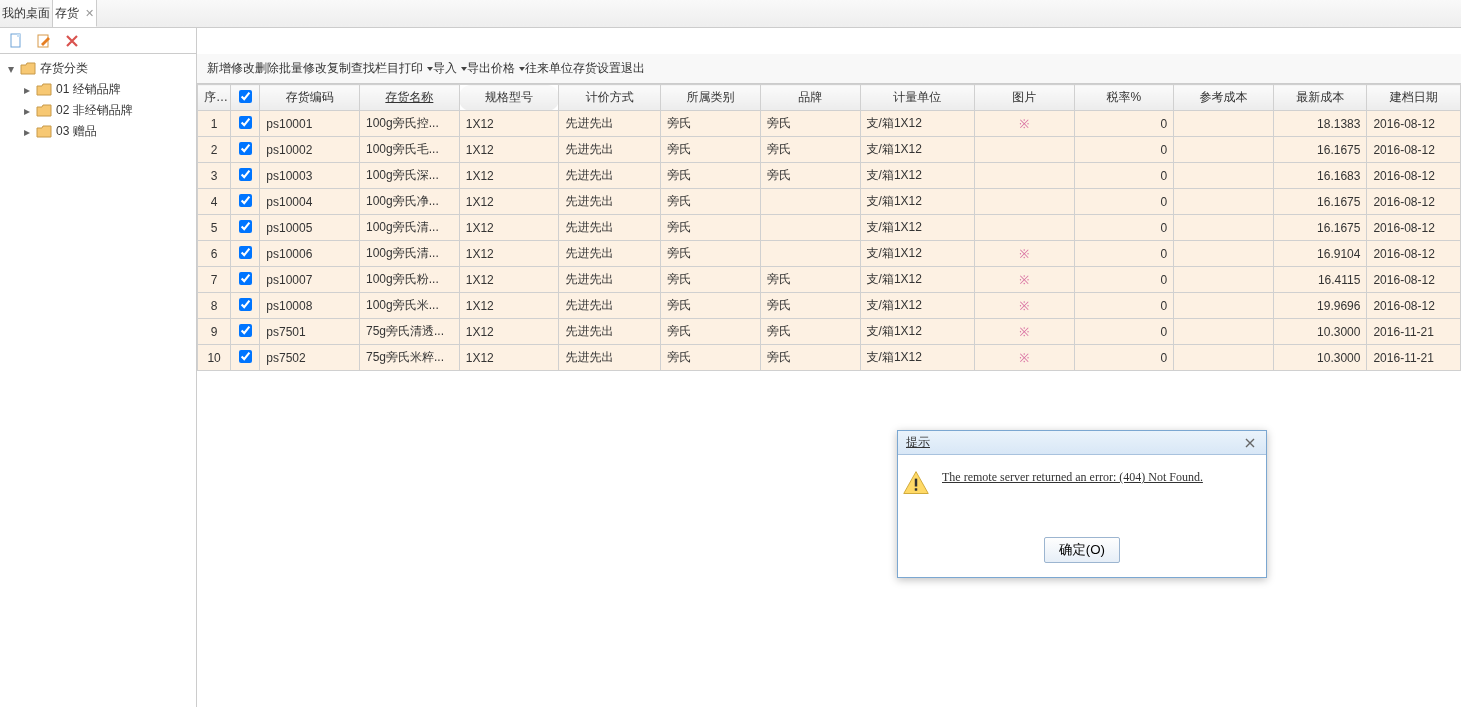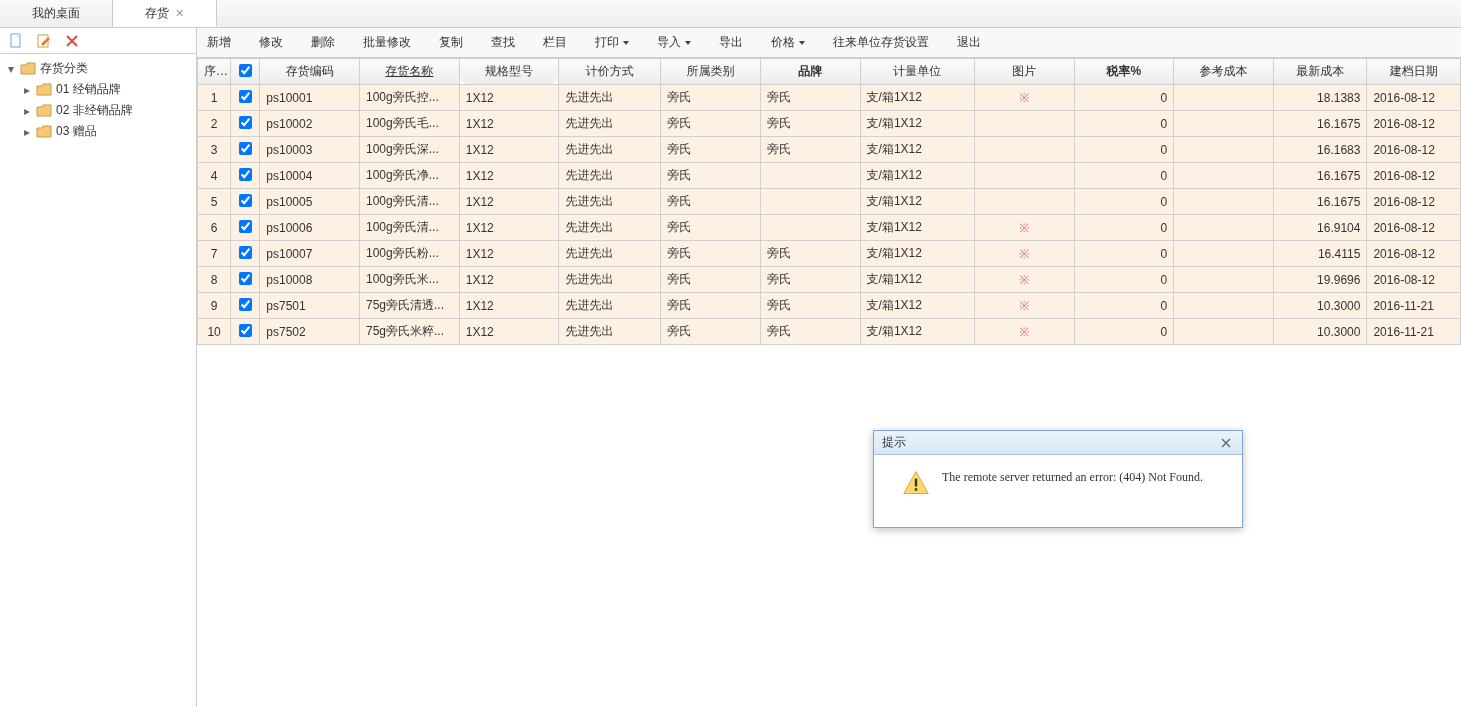--- a/index.html
+++ b/index.html
@@ -1,52 +1,52 @@
 <!DOCTYPE html>
 <html><head>
 <meta charset="utf-8">
 <style>
 * { box-sizing: border-box; margin: 0; padding: 0; }
 body { font-family: "Microsoft YaHei", Arial, sans-serif; font-size: 12px; color: #333; background: #fff; overflow: hidden; height: 707px; width: 1461px; }
 
 .tab-bar { display: flex; height: 28px; background: linear-gradient(#f9f9f9,#eeeeee); border-bottom: 1px solid #ccc; }
-.tab { padding: 0 32px; display: flex; align-items: center; gap: 6px; border-right: 1px solid #ccc; cursor: pointer; }
+.tab { padding: 0 2px; display: flex; align-items: center; gap: 6px; border-right: 1px solid #ccc; cursor: pointer; }
 .tab.active { background: #fff; border-bottom: 1px solid #fff; align-items: center; }
 .tab .close { color: #999; font-size: 11px; }
 
 .container { display: flex; height: calc(100% - 28px); }
 
 .sidebar { width: 197px; border-right: 1px solid #ccc; background: #fff; font-size: 12px; }
 .side-toolbar { height: 26px; border-bottom: 1px solid #ccc; display: flex; align-items: center; gap: 12px; padding: 0 8px; }
 .side-toolbar .ic { width: 16px; height: 16px; display: inline-flex; align-items: center; justify-content: center; }
 .tree { padding: 4px 2px; }
 .tree-item { display: flex; align-items: center; gap: 4px; padding: 2px 4px; }
 .tree-item.child { padding-left: 20px; }
 .tree-toggle { width: 10px; text-align: center; color: #666; }
 .folder { width: 16px; height: 14px; display:inline-block; }
 
 .main { flex: 1; display: flex; flex-direction: column; position: relative; overflow: hidden; }
-.toolbar { height: 30px; display: flex; align-items: center; gap: 28px; padding: 0 10px; border-bottom: 1px solid #ccc; background: #f8f8f8; }
+.toolbar { height: 30px; display: flex; align-items: center; gap: 0; padding: 0 10px; border-bottom: 1px solid #ccc; background: #f8f8f8; margin-top: 26px; }
 .toolbar .titem { display: flex; align-items: center; gap: 2px; cursor: pointer; }
 .caret { width: 0; height: 0; border-left: 3px solid transparent; border-right: 3px solid transparent; border-top: 4px solid #444; margin-left: 2px; }
 
 .table-wrap { flex: 1; overflow: auto; }
 table { border-collapse: collapse; width: 100%; table-layout: fixed; }
 th, td { border: 1px solid #d0d0d0; padding: 4px 6px; height: 25px; text-align: left; white-space: nowrap; overflow: hidden; text-overflow: ellipsis; }
 th { background: linear-gradient(#fbfbfb,#ececec); font-weight: normal; text-align: center; }
 tbody tr { background: #fdf1e3; }
 td.center { text-align: center; }
 td.right { text-align: right; }
 .pink { color: #d86ca0; }
 
 .dialog-backdrop { position: absolute; inset: 0; }
-.dialog { position: absolute; top: 402px; left: 676px; width: 370px; background: #fff; border: 1px solid #7ba7d1; box-shadow: 0 2px 8px rgba(0,0,0,.25); }
+.dialog { position: absolute; top: 402px; left: 700px; width: 370px; background: #fff; border: 1px solid #7ba7d1; box-shadow: 0 2px 8px rgba(0,0,0,.25); text-decoration: underline; }
 .dialog-title { height: 24px; background: linear-gradient(#eaf3fb,#d8e7f6); border-bottom: 1px solid #a8c2de; display: flex; align-items: center; justify-content: space-between; padding: 0 8px; font-size: 12px; }
 .dialog-close { width: 16px; height: 16px; display: inline-flex; align-items: center; justify-content: center; cursor: pointer; color: #555; }
-.dialog-body { padding: 14px 28px 10px; display: flex; gap: 12px; font-family: "SimSun","NSimSun",serif; font-size: 12px; line-height: 1.45; min-height: 72px; }
+.dialog-body { padding: 14px 4px 10px; display: flex; gap: 12px; font-family: "SimSun","NSimSun",serif; font-size: 12px; line-height: 1.45; min-height: 72px; }
 .warn-icon { width: 28px; height: 28px; flex-shrink: 0; }
 .dialog-footer { padding: 10px 0 14px; text-align: center; }
 .dialog-btn { padding: 3px 14px; border: 1px solid #9cb5d0; background: linear-gradient(#fefefe,#e6eef7); border-radius: 2px; cursor: pointer; font-family: inherit; }
 </style>
 </head>
 <body>
 
 <div class="tab-bar">
     <div class="tab">
       <span>我的桌面</span>
@@ -159,24 +159,24 @@
       <table>
         <thead>
             <tr>
               <th style="width: 32px;"><span>序号</span></th>
               <th style="width: 28px;"><input type="checkbox" checked="" style=""></th>
               <th style="width: 96px;"><span>存货编码</span></th>
               <th style="width: 96px; text-decoration: underline;"><span>存货名称</span></th>
               <th style="width: 96px; border-radius: 12px;"><span>规格型号</span></th>
               <th style="width: 98px; margin-top: 19px;"><span>计价方式</span></th>
               <th style="width: 96px; text-align: center;"><span>所属类别</span></th>
-              <th style="width: 96px; font-weight: bold;"><span>品牌</span></th>
+              <th style="width: 96px;"><span>品牌</span></th>
               <th style="width: 110px;"><span>计量单位</span></th>
               <th style="width: 96px;"><span>图片</span></th>
-              <th style="width: 96px; font-weight: bold;"><span>税率%</span></th>
+              <th style="width: 96px;"><span>税率%</span></th>
               <th style="width: 96px;"><span>参考成本</span></th>
               <th style="width: 90px;"><span>最新成本</span></th>
               <th style="width: 90px;"><span>建档日期</span></th>
             </tr>
           </thead>
         <tbody>
             <tr>
               <td class="center"><span>1</span></td>
               <td class="center"><input type="checkbox" checked="" style=""></td>
               <td><span>ps10001</span></td>
@@ -353,17 +353,22 @@
         <div class="dialog-body">
           <span class="warn-icon">
             <svg viewBox="0 0 32 32" width="28" height="28">
                 <path d="M16 3 L30 28 L2 28 Z" fill="#ffd966" stroke="#caa12a" stroke-width="1"></path>
                 <rect x="14.6" y="11" width="2.8" height="9" fill="#333"></rect>
                 <rect x="14.6" y="22" width="2.8" height="2.8" fill="#333"></rect>
               </svg>
           </span>
           <span>The remote server returned an error: (404) Not Found.</span>
         </div>
+        <div class="dialog-footer">
+          <button class="dialog-btn">
+            <span>确定(O)</span>
+          </button>
+        </div>
       </div>
     </div>
 
   </div>
 </div>
 
 </body></html>

